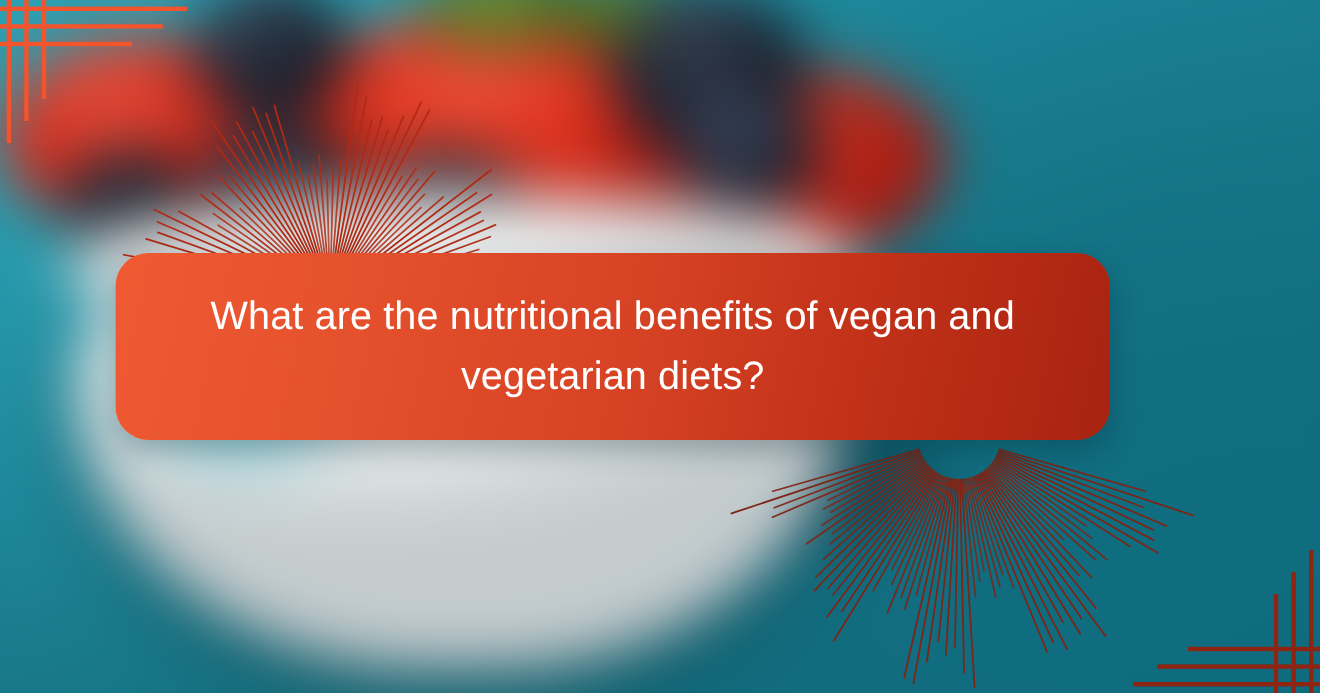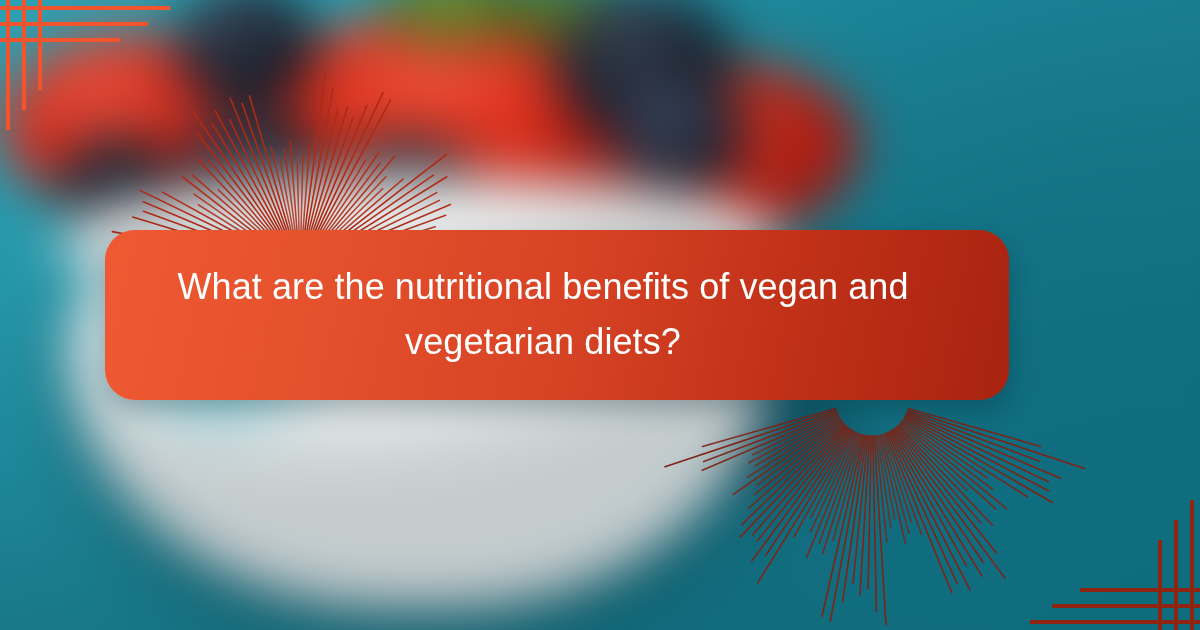--- a/index.html
+++ b/index.html
@@ -153,21 +153,21 @@
     border-radius: 30px;
     background: linear-gradient(102deg,
         #ef5a33 0%,
         #e5512c 24%,
         #d64224 52%,
         #be2f17 78%,
         #a82310 100%);
     box-shadow: 0 10px 26px rgba(4,36,46,.30);
     display: flex;
     align-items: center;
-    justify-content: flex-start;
+    justify-content: center;
     padding: 0 38px;
     box-sizing: border-box;
   }
   .banner-title {
     color: #ffffff;
     font-family: "Liberation Sans", sans-serif;
     font-size: 36px;
     font-weight: 400;
     line-height: 1.52;
     text-align: center;

